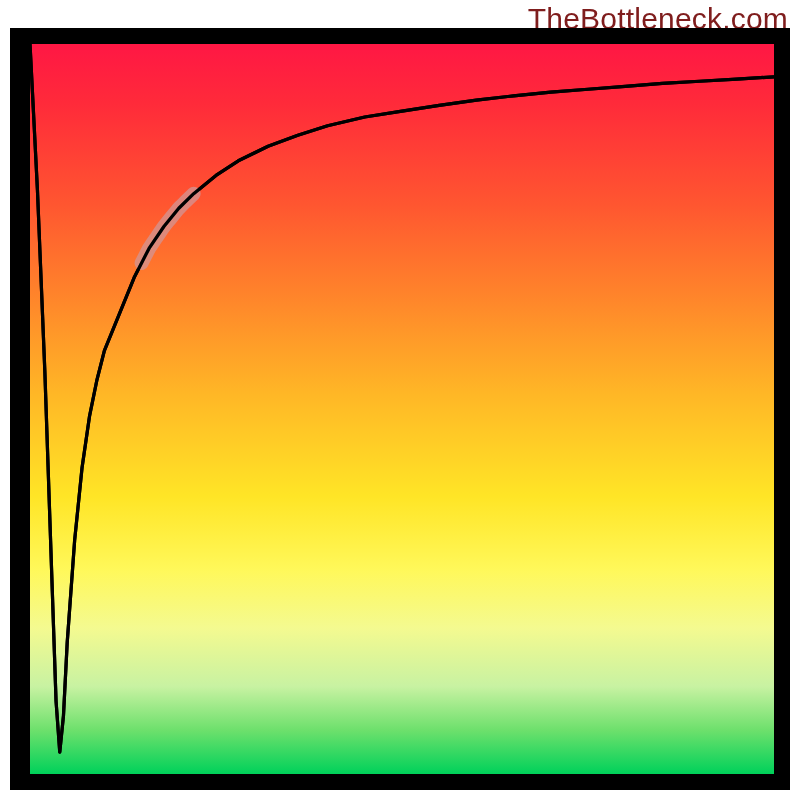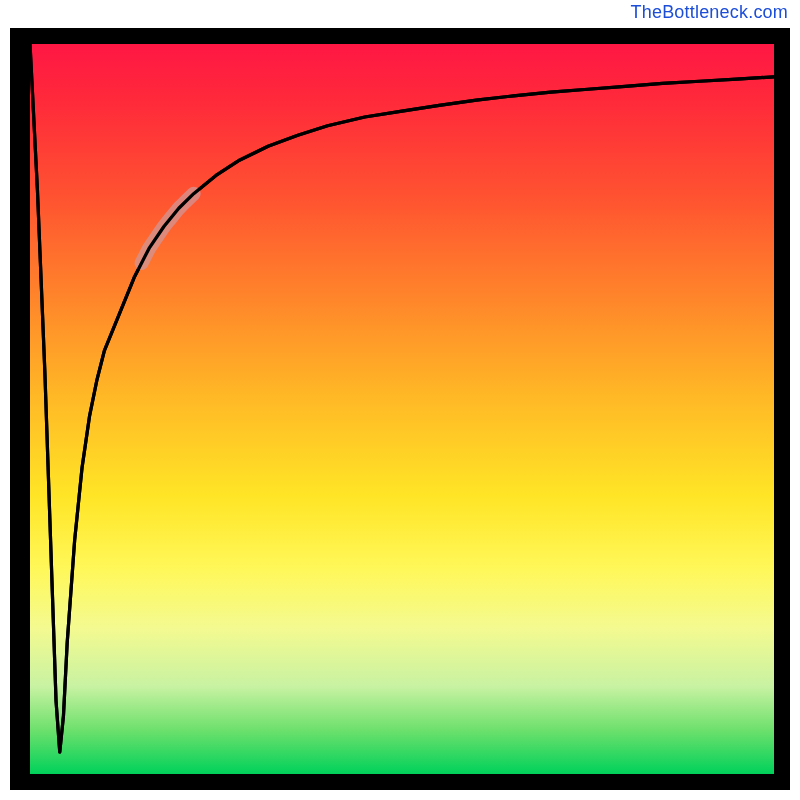--- a/index.html
+++ b/index.html
@@ -51,23 +51,23 @@
     position: absolute;
     left: 0;
     top: 0;
     width: 744px;
     height: 730px;
   }
   .attribution {
     position: absolute;
     top: 2px;
     right: 12px;
-    font-size: 18px;
+    font-size: 30px;
     font-weight: 500;
-    color: #1d4ed8;
+    color: #7f1d1d;
     letter-spacing: 0.2px;
     margin-left: 40px;
   }
 </style>
 </head>
 <body>
 
 <div class="chart-container">
   <div class="attribution">TheBottleneck.com</div>
   <div class="plot-frame">

